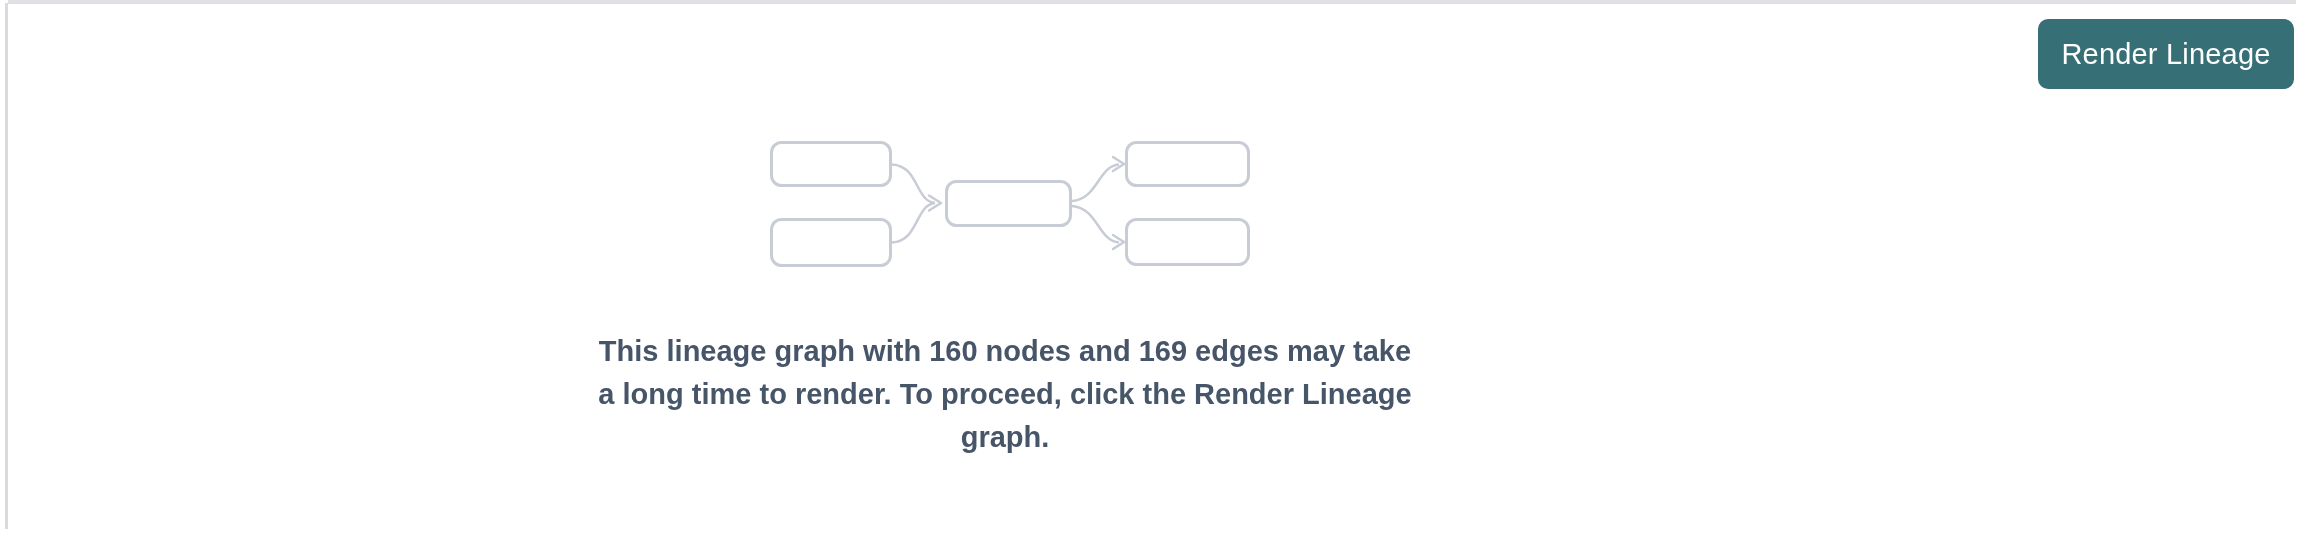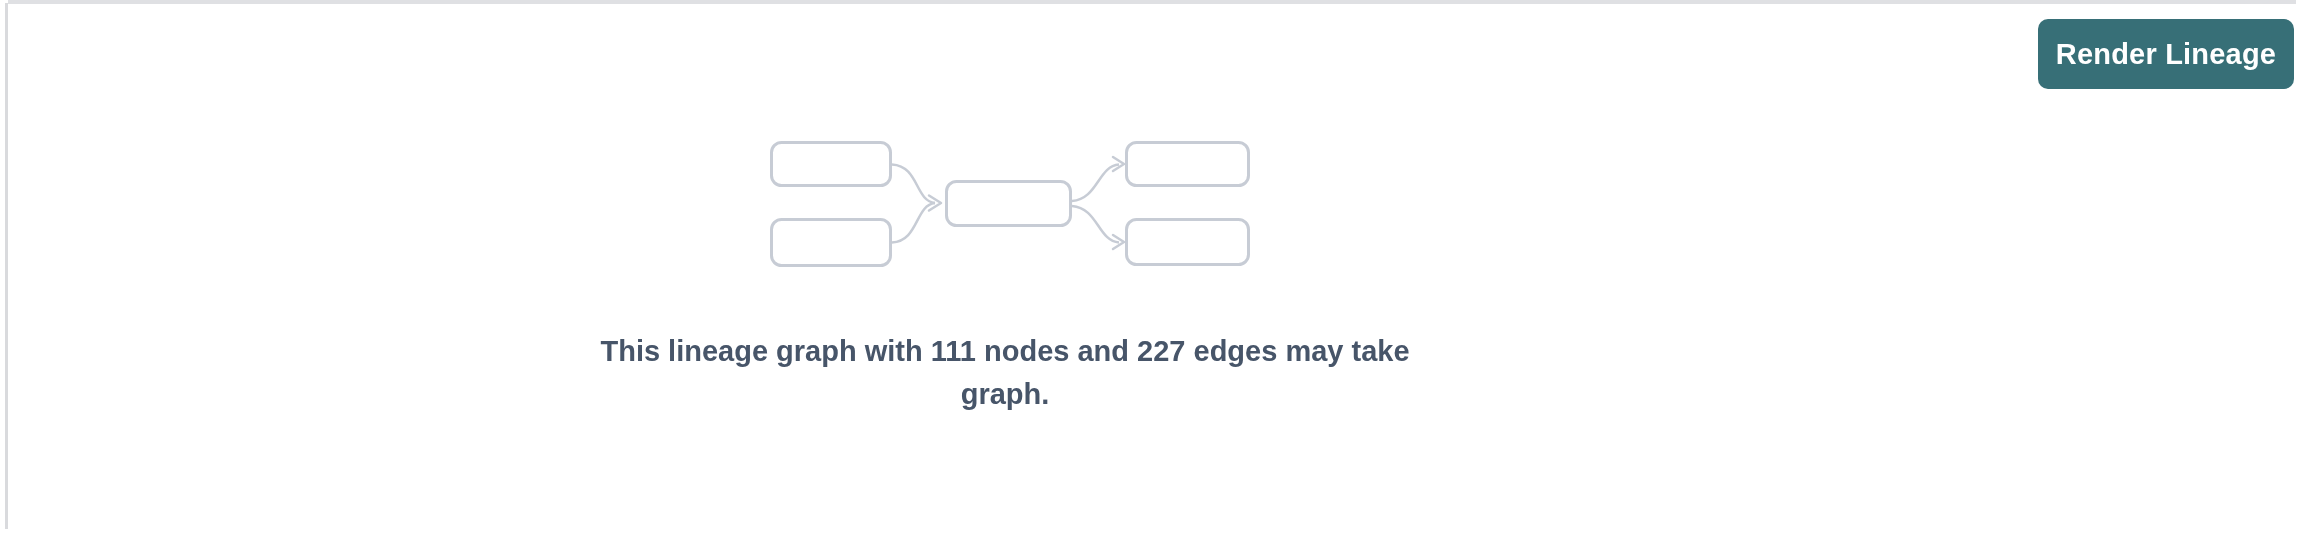--- a/index.html
+++ b/index.html
@@ -36,21 +36,21 @@
     left: 2038px;
     top: 19px;
     width: 256px;
     height: 70px;
     background: #376f77;
     border: none;
     border-radius: 10px;
     color: #ffffff;
     font-family: "Liberation Sans", sans-serif;
     font-size: 29px;
-    font-weight: 700;
+    font-weight: 400;
     display: flex;
     align-items: center;
     justify-content: center;
     cursor: pointer;
     letter-spacing: 0.2px;
   }
   .diagram {
     position: absolute;
     left: 765px;
     top: 130px;
@@ -110,17 +110,18 @@
     <path class="edge" d="M127,112.5 C154,111 150,75 170,73"></path>
     <path class="head" d="M164,65.5 L176,73 L164,80.5"></path>
 
     <path class="edge" d="M307,71 C333,69 333,36 354,34.5"></path>
     <path class="head" d="M348,27 L359,34 L348,41"></path>
     <path class="edge" d="M307,76 C333,78 333,111 354,112.5"></path>
     <path class="head" d="M348,105 L359,112 L348,119"></path>
   </svg>
 
   <div class="message">
-    <div>This lineage graph with 111 nodes and 227 edges may take</div>
+    <div>This lineage graph with 160 nodes and 169 edges may take</div>
+    <div>a long time to render. To proceed, click the Render Lineage</div>
     <div>graph.</div>
   </div>
 
 </div>
 
 </body></html>

